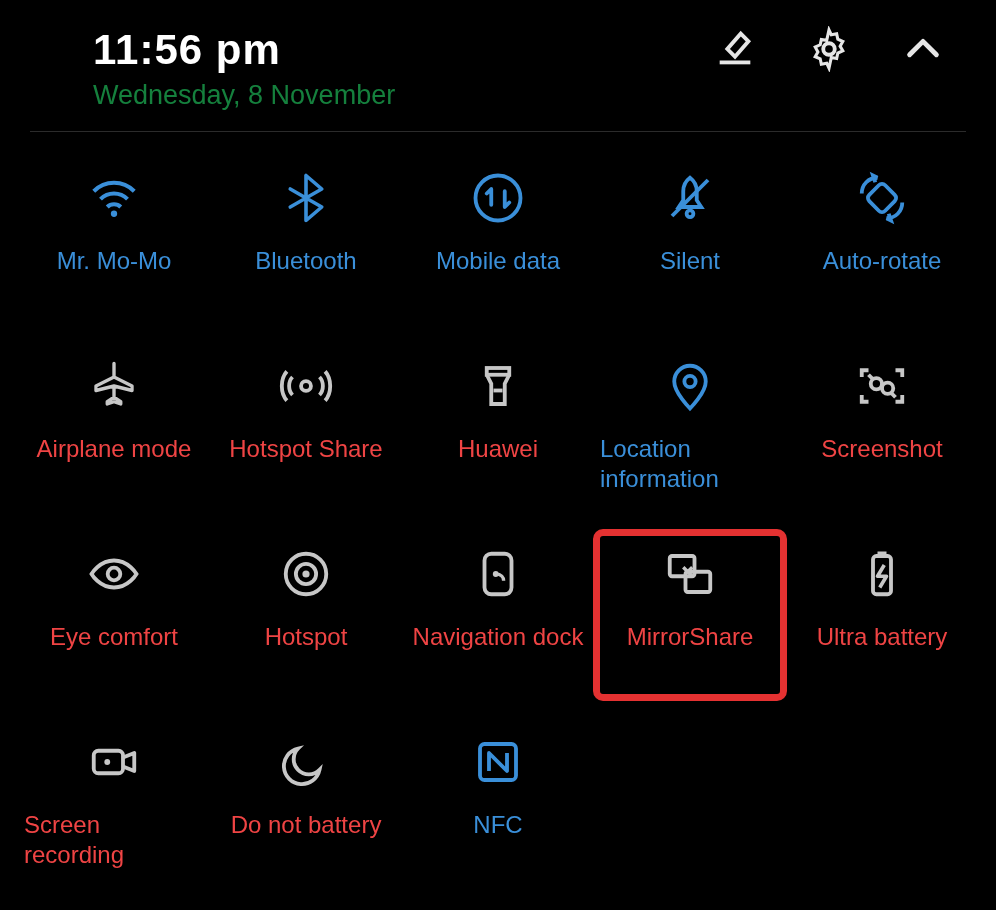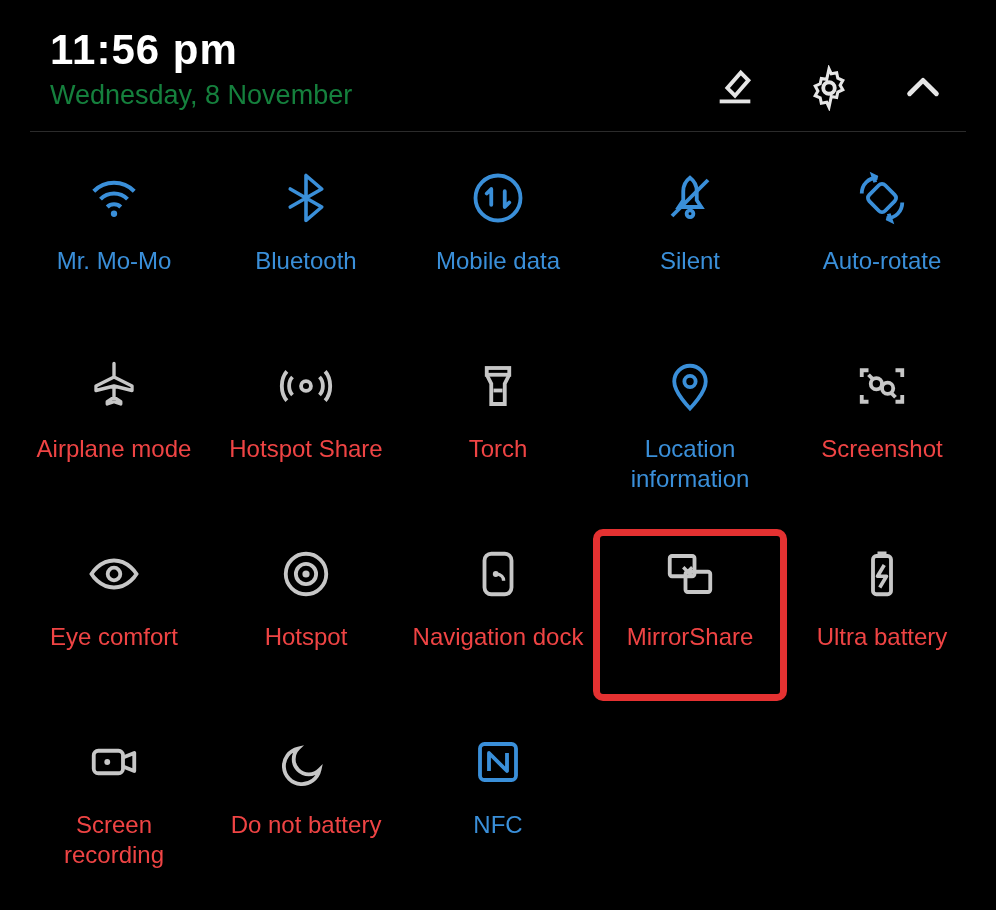--- a/index.html
+++ b/index.html
@@ -9,22 +9,23 @@
     background: #000;
     font-family: -apple-system, "Helvetica Neue", Arial, sans-serif;
     color: #c7c7c7;
     overflow: hidden;
   }
 
   
   .header {
     display: flex;
     justify-content: space-between;
-    align-items: flex-end;
+    align-items: flex-start;
     padding: 26px 50px 20px 50px;
+    margin-left: 43px;
   }
   .header-left { }
   .time {
     font-size: 42px;
     font-weight: 600;
     color: #fff;
     letter-spacing: 1px;
   }
   .date {
     font-size: 27px;
@@ -72,21 +73,21 @@
   .tile .icon-wrap {
     width: 60px;
     height: 60px;
     display: flex;
     align-items: center;
     justify-content: center;
     margin-bottom: 18px;
   }
   .tile .icon-wrap svg { width: 54px; height: 54px; }
   .tile-label {
-    text-align: center;
+    text-align: left;
     font-size: 24px;
     line-height: 1.25;
     max-width: 180px;
   }
   .active .tile-label { color: #3a8fd9; }
   .active svg { color: #3a8fd9; }
   .inactive .tile-label { color: #ef4444; }
   .inactive svg { color: #c7c7c7; }
 
   .tile.highlight {
@@ -202,21 +203,21 @@
   </div>
 
   <div class="tile inactive">
     <div class="icon-wrap">
       <svg viewBox="0 0 24 24" fill="none">
           <rect x="7" y="4" width="10" height="3" stroke="currentColor" stroke-width="1.7"></rect>
           <path d="M7 7l2 4v9h6v-9l2-4" stroke="currentColor" stroke-width="1.7"></path>
           <line x1="10" y1="14" x2="14" y2="14" stroke="currentColor" stroke-width="1.7"></line>
         </svg>
     </div>
-    <div class="tile-label">Torch</div>
+    <div class="tile-label">Huawei</div>
   </div>
 
   <div class="tile active">
     <div class="icon-wrap">
       <svg viewBox="0 0 24 24" fill="none">
           <path d="M12 22s7-7 7-12a7 7 0 10-14 0c0 5 7 12 7 12z" stroke="currentColor" stroke-width="1.7"></path>
           <circle cx="12" cy="10" r="2.5" stroke="currentColor" stroke-width="1.7"></circle>
         </svg>
     </div>
     <div class="tile-label">Location information</div>

